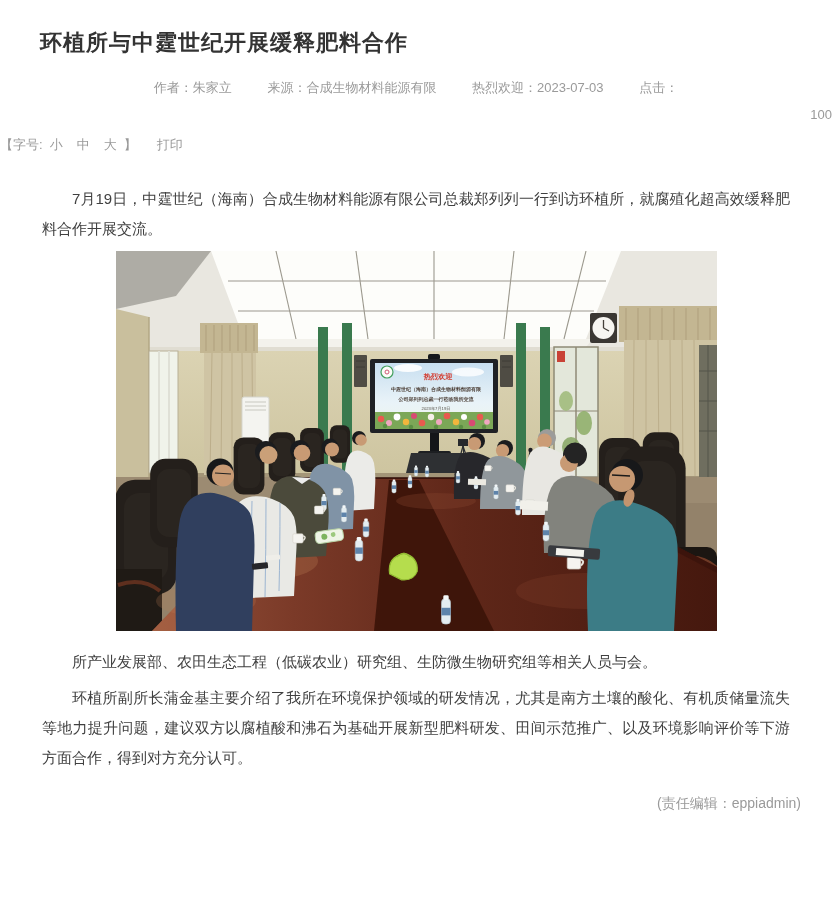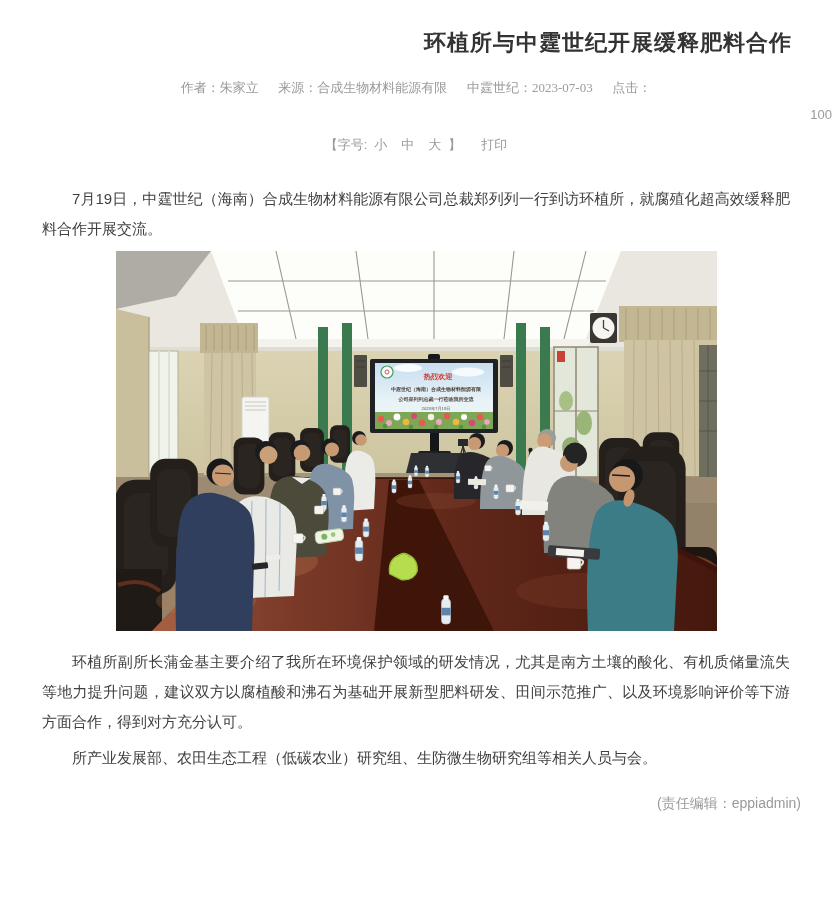--- a/index.html
+++ b/index.html
@@ -1,44 +1,44 @@
 <!DOCTYPE html>
 <html><head>
 <meta charset="utf-8">
 <style>
   html,body{margin:0;padding:0;background:#ffffff;}
   body{width:832px;font-family:"Liberation Sans","DejaVu Sans",sans-serif;}
   .page{width:832px;min-height:914px;background:#fff;overflow:hidden;}
-  .article-title{margin:28px 40px 16px;text-align:right;font-size:22px;line-height:30px;
+  .article-title{margin:28px 40px 16px;text-align:left;font-size:22px;line-height:30px;
     color:#333333;font-weight:700;letter-spacing:1px;}
   .meta{margin-top:12px;text-align:center;color:#9a9a9a;font-size:13px;line-height:27px;}
-  .meta .pair{margin:0 8px;white-space:nowrap;font-family:Liberation Serif, serif;}
+  .meta .pair{margin:0 16px;white-space:nowrap;}
   .hits-line{text-align:right;color:#9a9a9a;font-size:13px;line-height:27px;}
-  .toolbar{text-align:center;color:#9a9a9a;font-size:13px;line-height:27px;margin-top:3px;}
+  .toolbar{text-align:left;color:#9a9a9a;font-size:13px;line-height:27px;margin-top:3px;}
   .toolbar .fs{cursor:pointer;margin:0 7px;}
   .toolbar .print{cursor:pointer;margin-left:20px;}
   .content{margin-top:26px;padding:0 42px;}
   .content p{margin:0 0 6px;font-size:15px;line-height:30px;color:#404040;
     text-indent:2em;text-align:justify;}
   figure.photo{margin:7px auto 16px;width:601px;padding:0;text-align:center;}
   figure.photo svg{display:block;}
   .editor-line{margin-top:22px;padding:0 31px 14px;text-align:right;color:#9a9a9a;font-size:14px;}
   svg text{font-family:"Liberation Sans","DejaVu Sans",sans-serif;}
 </style>
 </head>
 <body>
 
 <div class="page">
 
   <h1 class="article-title">环植所与中霆世纪开展缓释肥料合作</h1>
 
   <div class="meta">
     <span class="pair"><span>作者：</span><span>朱家立</span></span>
     <span class="pair"><span>来源：</span><span>合成生物材料能源有限</span></span>
-    <span class="pair"><span>中霆世纪：</span><span>2023-07-03</span></span>
+    <span class="pair"><span>热烈欢迎：</span><span>2023-07-03</span></span>
     <span class="pair">点击：</span>
   </div>
   <div class="hits-line">100</div>
 
   <div class="toolbar">
     <span>【字号:</span><span class="fs">小</span><span class="fs">中</span><span class="fs">大</span><span>】</span><span class="print">打印</span>
   </div>
 
   <div class="content">
     <p>7月19日，中霆世纪（海南）合成生物材料能源有限公司总裁郑列列一行到访环植所，就腐殖化超高效缓释肥料合作开展交流。</p>
@@ -375,18 +375,18 @@
           <rect x="136" y="312" width="16" height="6" rx="1" fill="#26262a" transform="rotate(-6 144 315)"></rect>
           <rect x="150" y="304" width="14" height="5" rx="1" fill="#efeee9" transform="rotate(-4 157 306)"></rect>
           <rect x="404" y="250" width="28" height="9" fill="#f1f0ea" transform="rotate(3 418 254)"></rect>
           <rect x="352" y="228" width="18" height="6" fill="#eceae2" transform="rotate(2 361 231)"></rect>
           <rect x="432" y="296" width="52" height="11" rx="2" fill="#383a3e" transform="rotate(4 458 301)"></rect>
           <rect x="440" y="298" width="28" height="7" fill="#f4f3ee" transform="rotate(4 454 301)"></rect>
         </g>
       </svg>
     </figure>
 
+    <p>所产业发展部、农田生态工程（低碳农业）研究组、生防微生物研究组等相关人员与会。</p>
     <p>环植所副所长蒲金基主要介绍了我所在环境保护领域的研发情况，尤其是南方土壤的酸化、有机质储量流失等地力提升问题，建议双方以腐植酸和沸石为基础开展新型肥料研发、田间示范推广、以及环境影响评价等下游方面合作，得到对方充分认可。</p>
-    <p>所产业发展部、农田生态工程（低碳农业）研究组、生防微生物研究组等相关人员与会。</p>
   </div>
 
   <div class="editor-line">(责任编辑：eppiadmin)</div>
 </div>
 
 </body></html>

